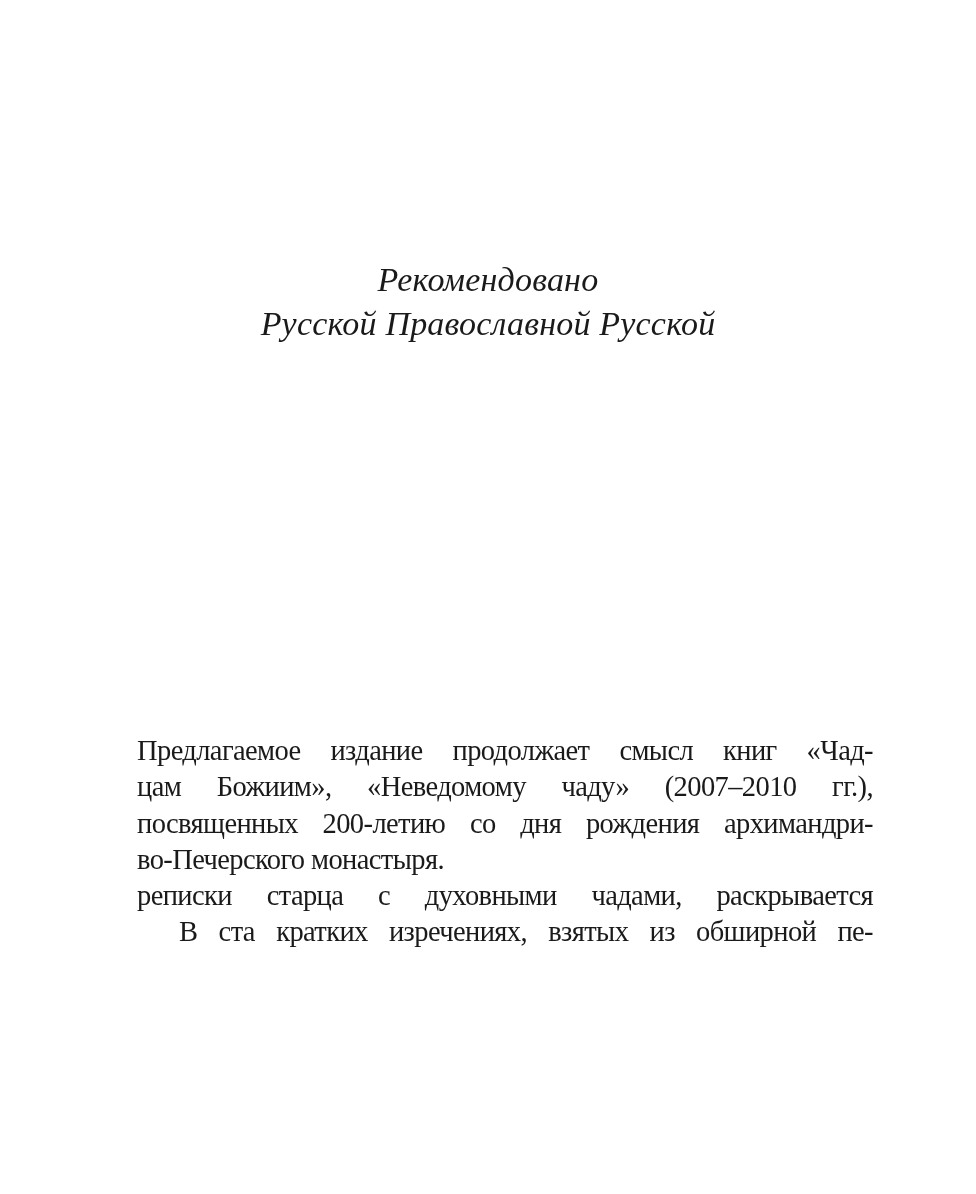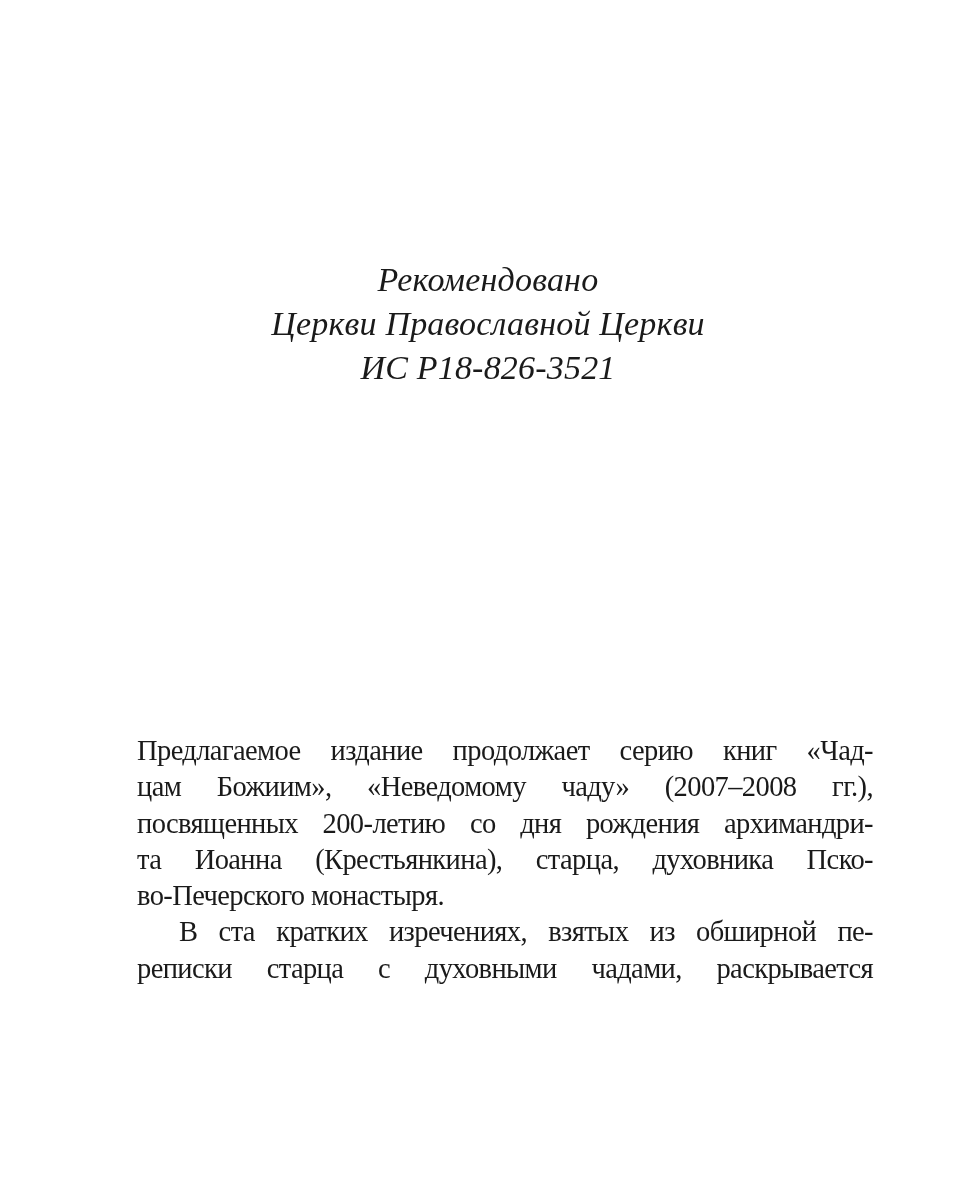--- a/index.html
+++ b/index.html
@@ -53,29 +53,27 @@
   }
   .annotation .row.indent {
     text-indent: 42px;
   }
 </style>
 </head>
 <body>
 
 <div class="approval">
   <span class="line">Рекомендовано</span>
-  <span class="line">Церкви Православной Церкви</span>
-  <span class="line">ИС Р18-826-3521</span>
+  <span class="line">Русской Православной Русской</span>
 </div>
 
 <div class="annotation">
   <div>
-    <span class="row">Предлагаемое издание продолжает серию книг «Чад-</span>
-    <span class="row">цам Божиим», «Неведомому чаду» (2007–2008 гг.),</span>
+    <span class="row">Предлагаемое издание продолжает смысл книг «Чад-</span>
+    <span class="row">цам Божиим», «Неведомому чаду» (2007–2010 гг.),</span>
     <span class="row">посвященных 200-летию со дня рождения архимандри-</span>
-    <span class="row">та Иоанна (Крестьянкина), старца, духовника Пско-</span>
     <span class="row last">во-Печерского монастыря.</span>
   </div>
   <div>
+    <span class="row">реписки старца с духовными чадами, раскрывается</span>
     <span class="row indent">В ста кратких изречениях, взятых из обширной пе-</span>
-    <span class="row">реписки старца с духовными чадами, раскрывается</span>
   </div>
 </div>
 
 </body></html>

